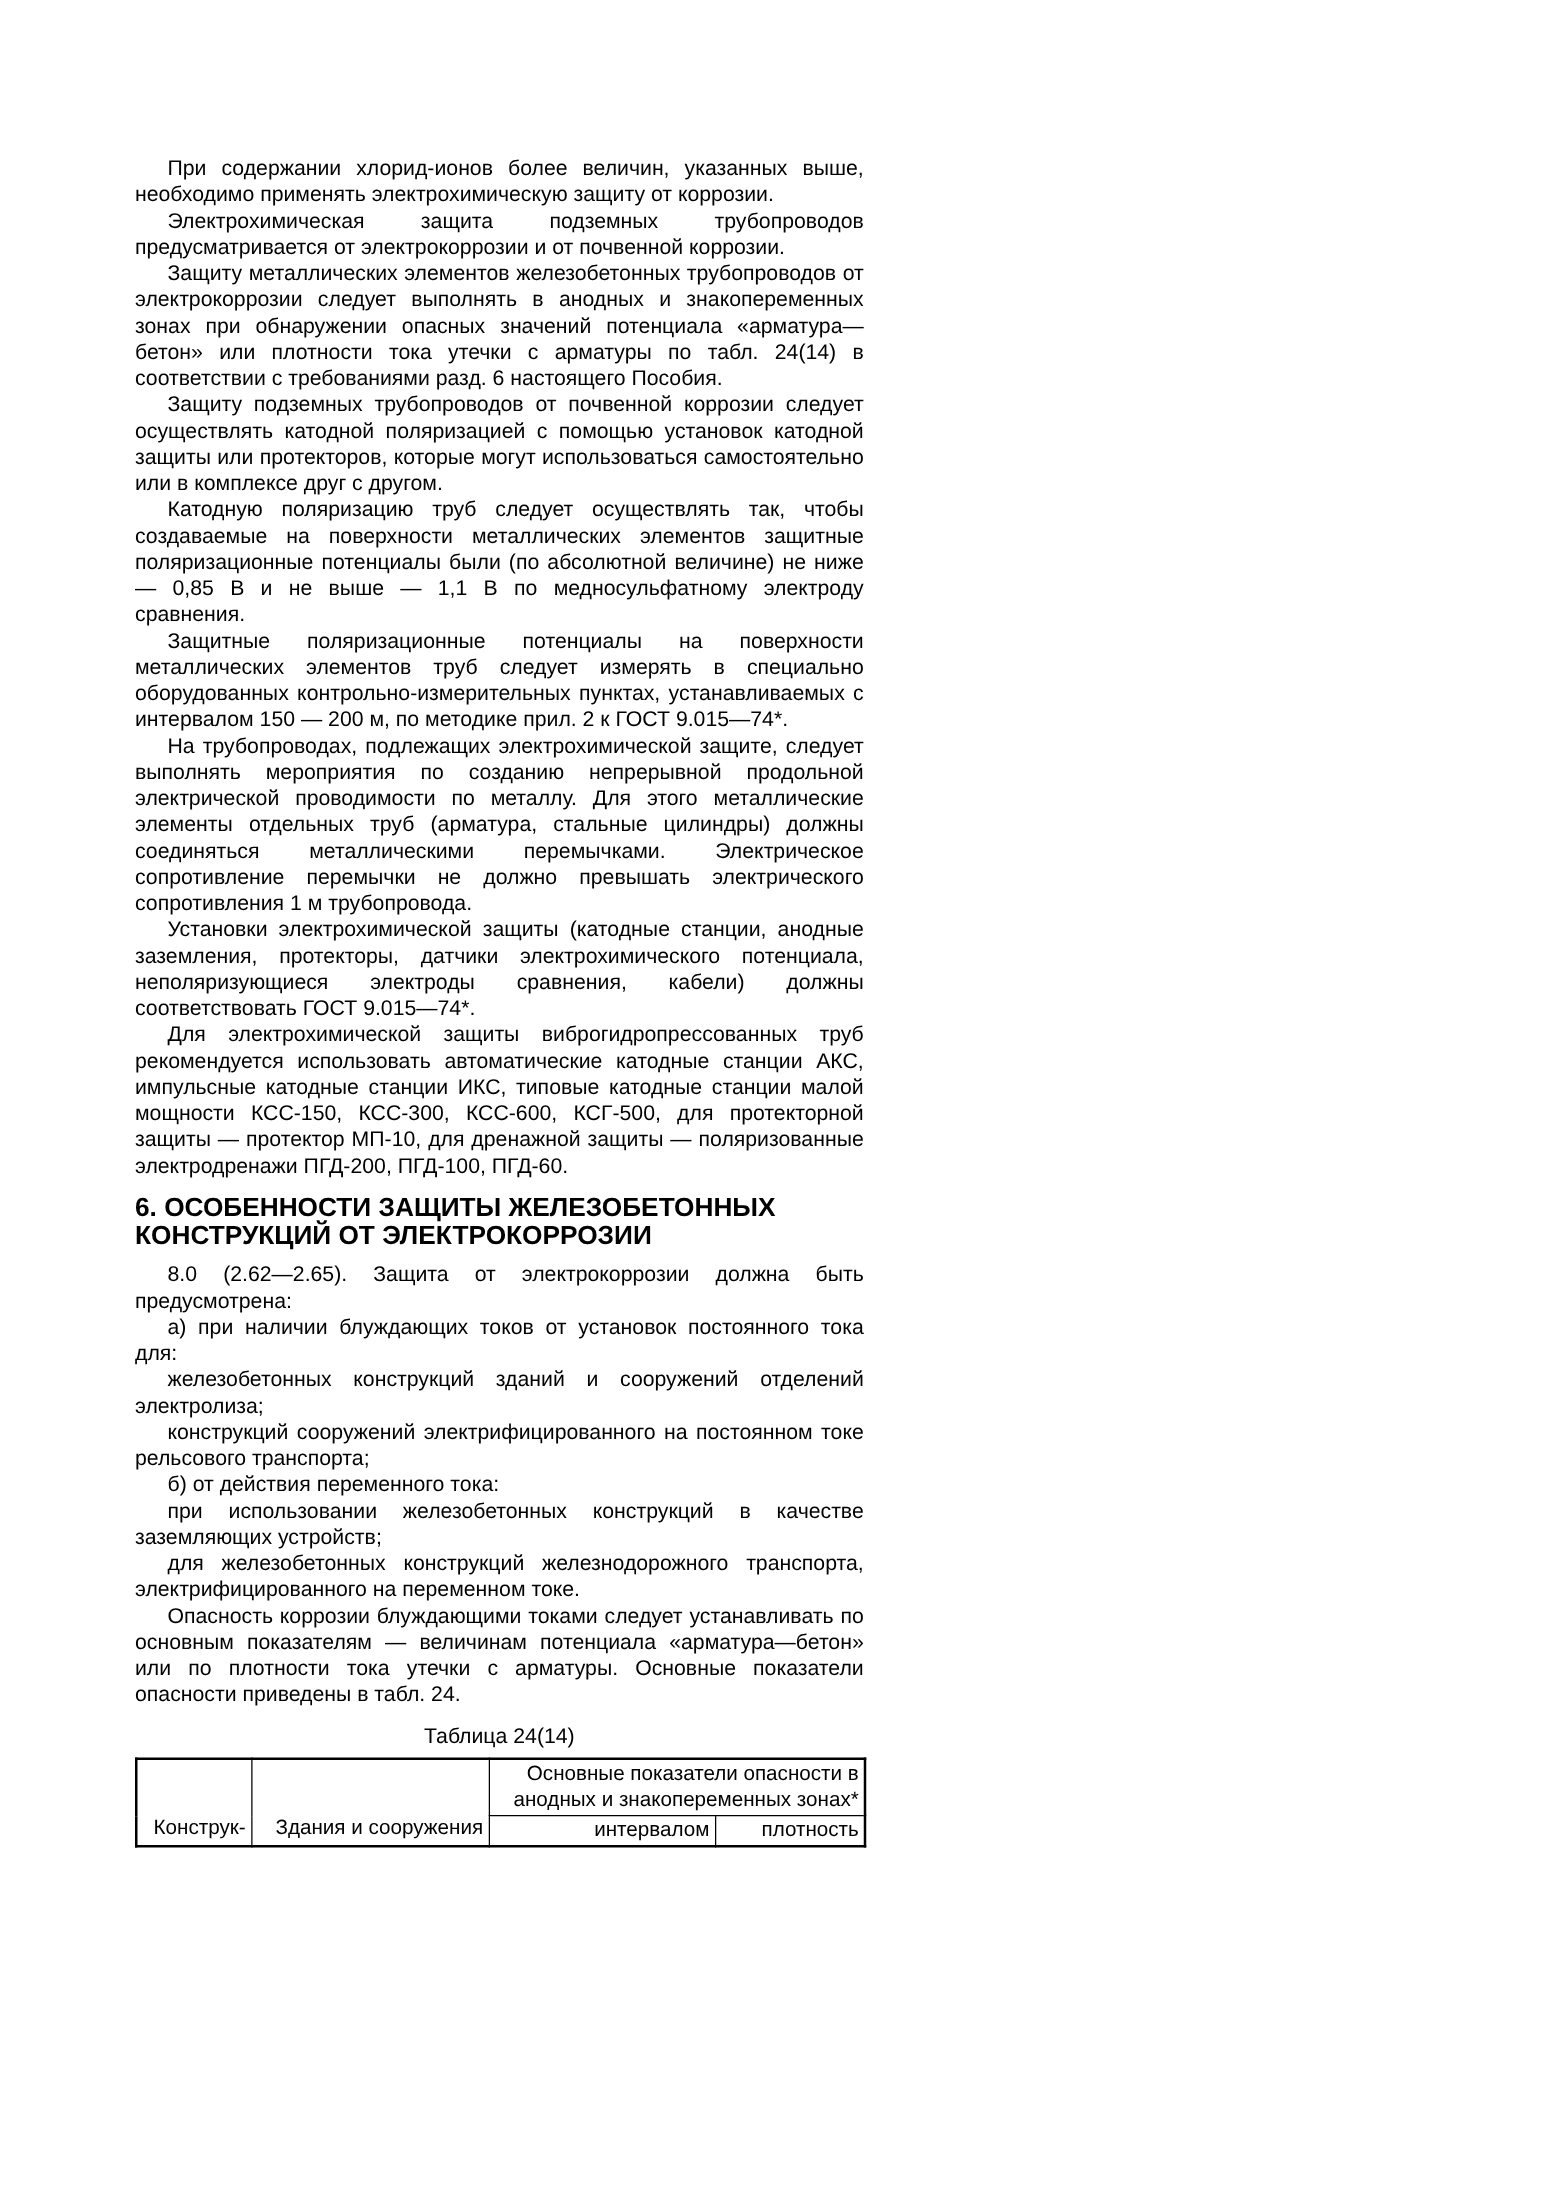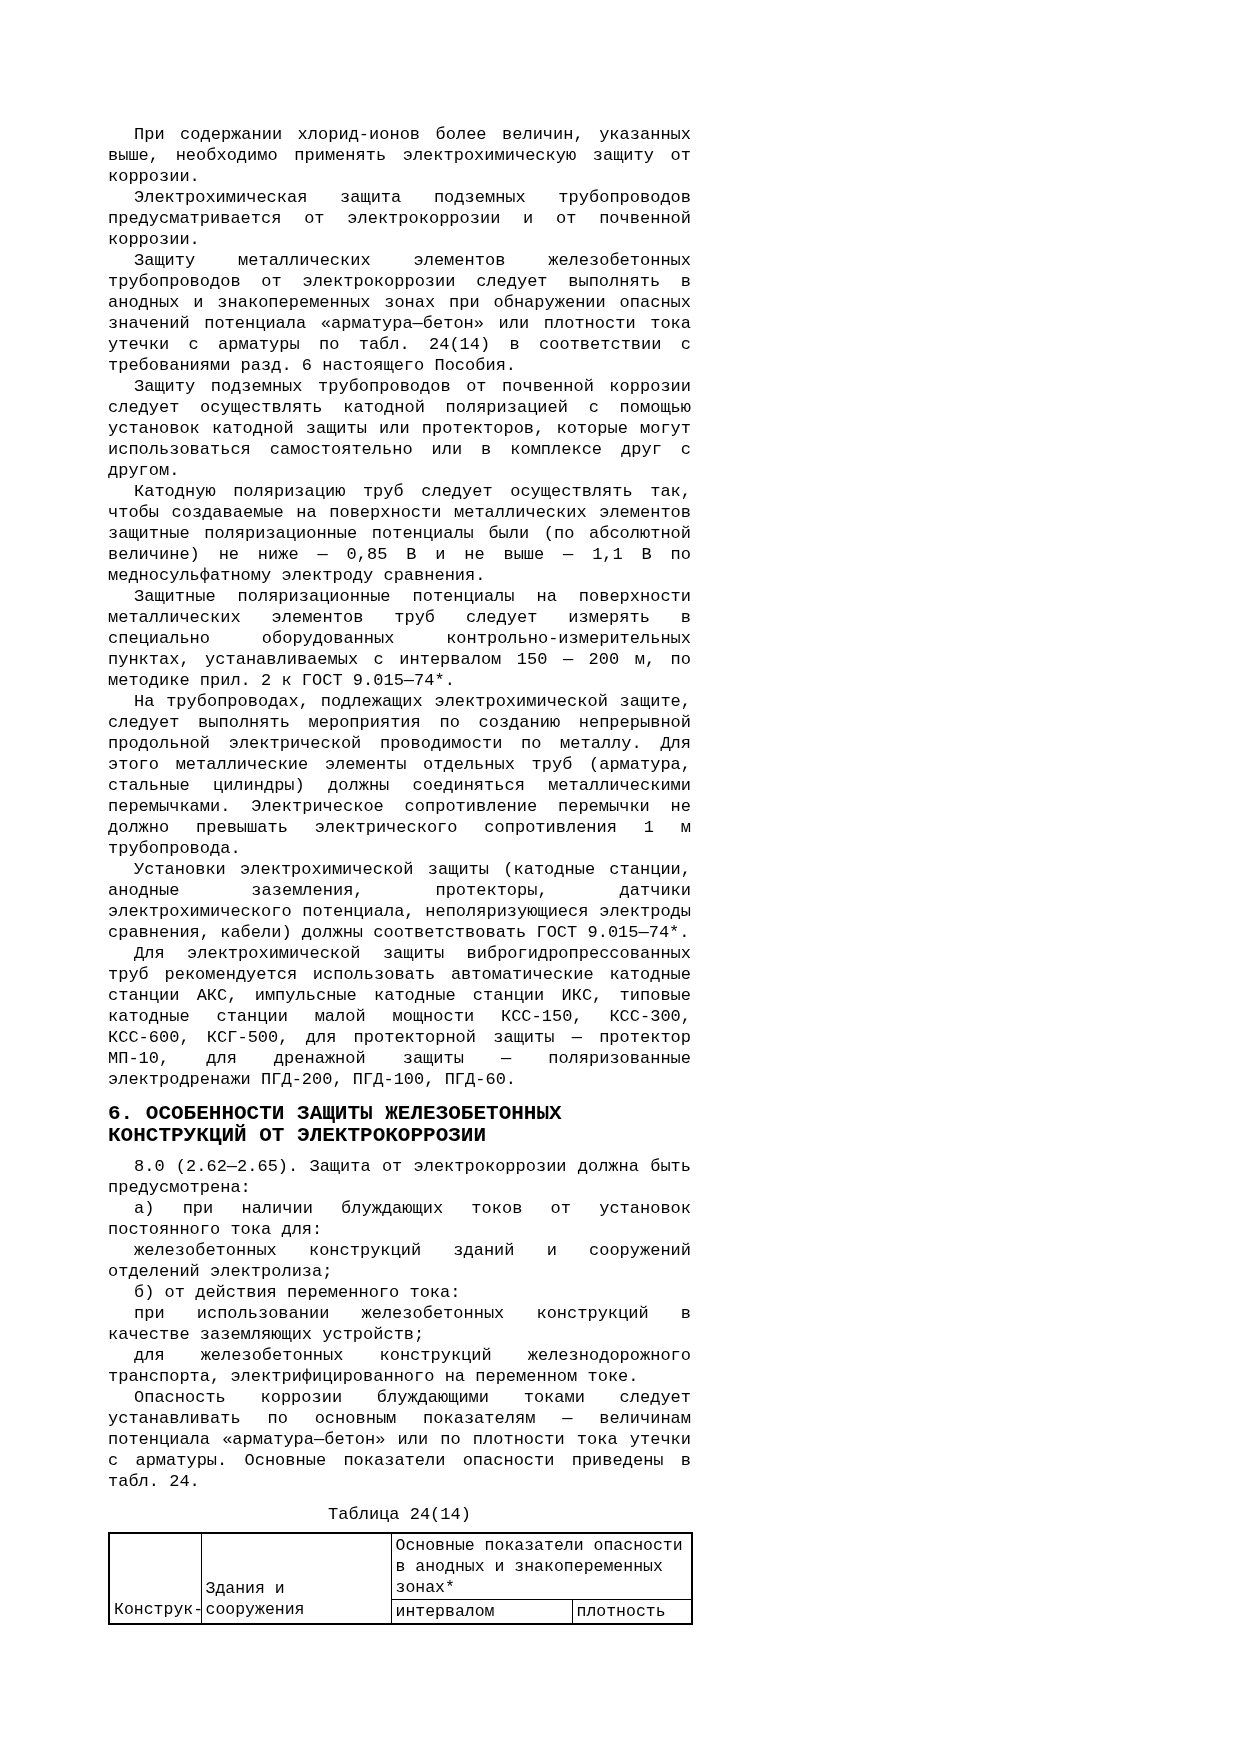--- a/index.html
+++ b/index.html
@@ -6,21 +6,21 @@
     margin: 0;
     padding: 0;
     background: #ffffff;
   }
   .page {
     position: relative;
     width: 1240px;
     height: 1755px;
     background: #ffffff;
     color: #000000;
-    font-family: Liberation Mono, monospace;
+    font-family: Liberation Sans, sans-serif;
     overflow: hidden;
   }
   .text-block {
     position: absolute;
     left: 108px;
     top: 124px;
     width: 583px;
   }
   .para {
     margin: 0;
@@ -46,21 +46,21 @@
   table.doc-table {
     border-collapse: collapse;
     table-layout: fixed;
     width: 583px;
     border: 2px solid #000000;
     font-size: 16.5px;
   }
   table.doc-table td {
     border: 1px solid #000000;
     padding: 1px 4px;
-    text-align: left;
+    text-align: right;
     vertical-align: middle;
     line-height: 21px;
     margin-left: 27px;
   }
   table.doc-table td.vbottom {
     vertical-align: bottom;
     padding-bottom: 3px;
   }
   col.c1 { width: 92px; }
   col.c2 { width: 190px; }
@@ -81,20 +81,21 @@
     <p class="para">Защитные поляризационные потенциалы на поверхности металлических элементов труб следует измерять в специально оборудованных контрольно-измерительных пунктах, устанавливаемых с интервалом 150 — 200 м, по методике прил. 2 к ГОСТ 9.015—74*.</p>
     <p class="para">На трубопроводах, подлежащих электрохимической защите, следует выполнять мероприятия по созданию непрерывной продольной электрической проводимости по металлу. Для этого металлические элементы отдельных труб (арматура, стальные цилиндры) должны соединяться металлическими перемычками. Электрическое сопротивление перемычки не должно превышать электрического сопротивления 1 м трубопровода.</p>
     <p class="para">Установки электрохимической защиты (катодные станции, анодные заземления, протекторы, датчики электрохимического потенциала, неполяризующиеся электроды сравнения, кабели) должны соответствовать ГОСТ 9.015—74*.</p>
     <p class="para">Для электрохимической защиты виброгидропрессованных труб рекомендуется использовать автоматические катодные станции АКС, импульсные катодные станции ИКС, типовые катодные станции малой мощности КСС-150, КСС-300, КСС-600, КСГ-500, для протекторной защиты — протектор МП-10, для дренажной защиты — поляризованные электродренажи ПГД-200, ПГД-100, ПГД-60.</p>
 
     <h2 class="section-heading">6. ОСОБЕННОСТИ ЗАЩИТЫ ЖЕЛЕЗОБЕТОННЫХ КОНСТРУКЦИЙ ОТ ЭЛЕКТРОКОРРОЗИИ</h2>
 
     <p class="para">8.0 (2.62—2.65). Защита от электрокоррозии должна быть предусмотрена:</p>
     <p class="para">а) при наличии блуждающих токов от установок постоянного тока для:</p>
     <p class="para">железобетонных конструкций зданий и сооружений отделений электролиза;</p>
+    <p class="para">конструкций сооружений электрифицированного на постоянном токе рельсового транспорта;</p>
     <p class="para">б) от действия переменного тока:</p>
     <p class="para">при использовании железобетонных конструкций в качестве заземляющих устройств;</p>
     <p class="para">для железобетонных конструкций железнодорожного транспорта, электрифицированного на переменном токе.</p>
     <p class="para">Опасность коррозии блуждающими токами следует устанавливать по основным показателям — величинам потенциала «арматура—бетон» или по плотности тока утечки с арматуры. Основные показатели опасности приведены в табл. 24.</p>
 
     <div class="table-caption">Таблица 24(14)</div>
 
     <table class="doc-table">
       <colgroup>
         <col class="c1">

